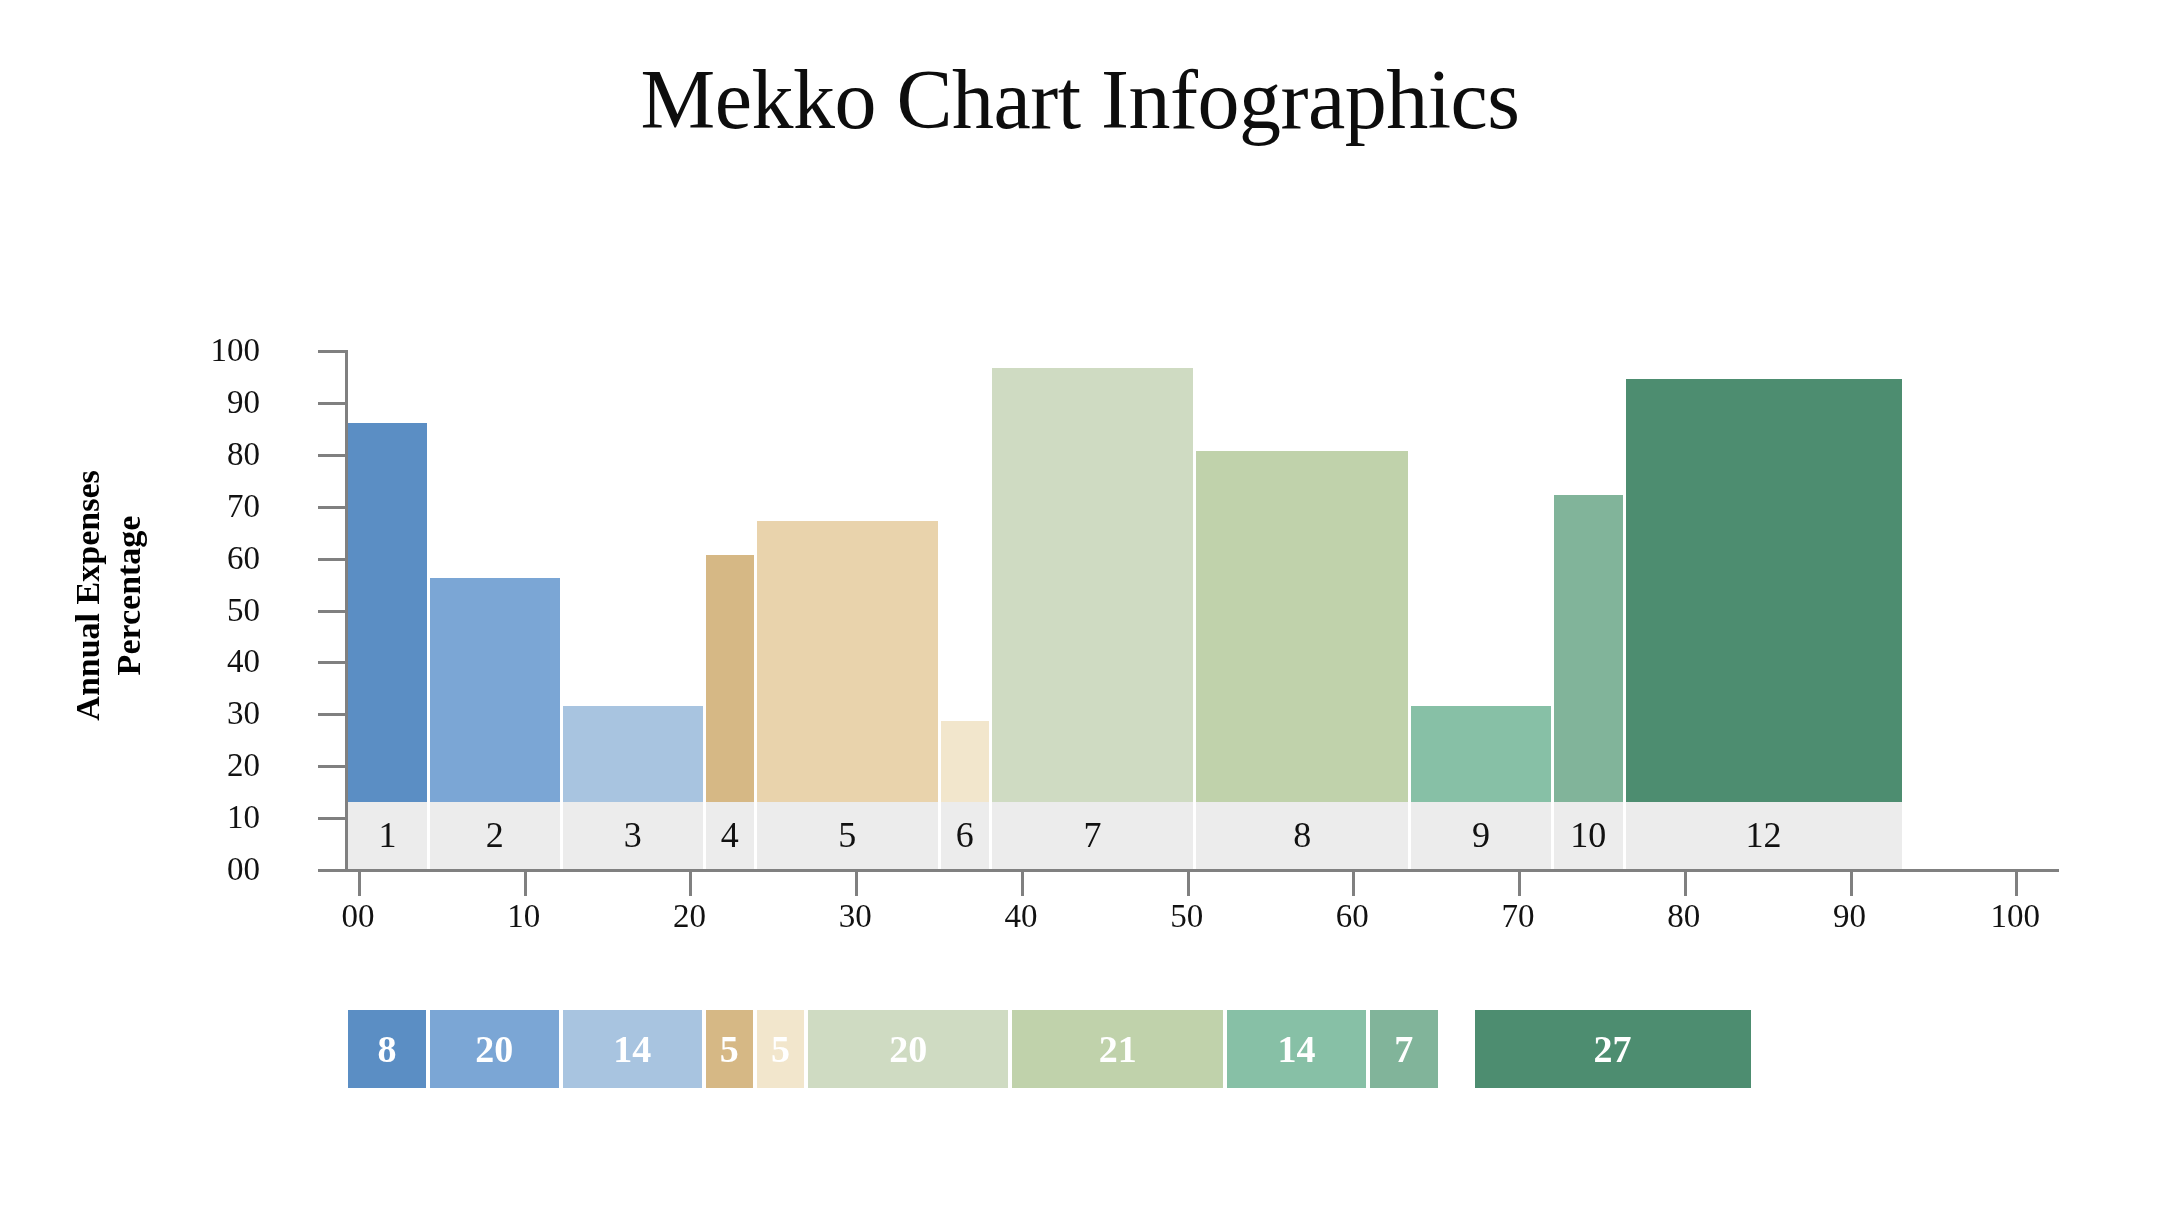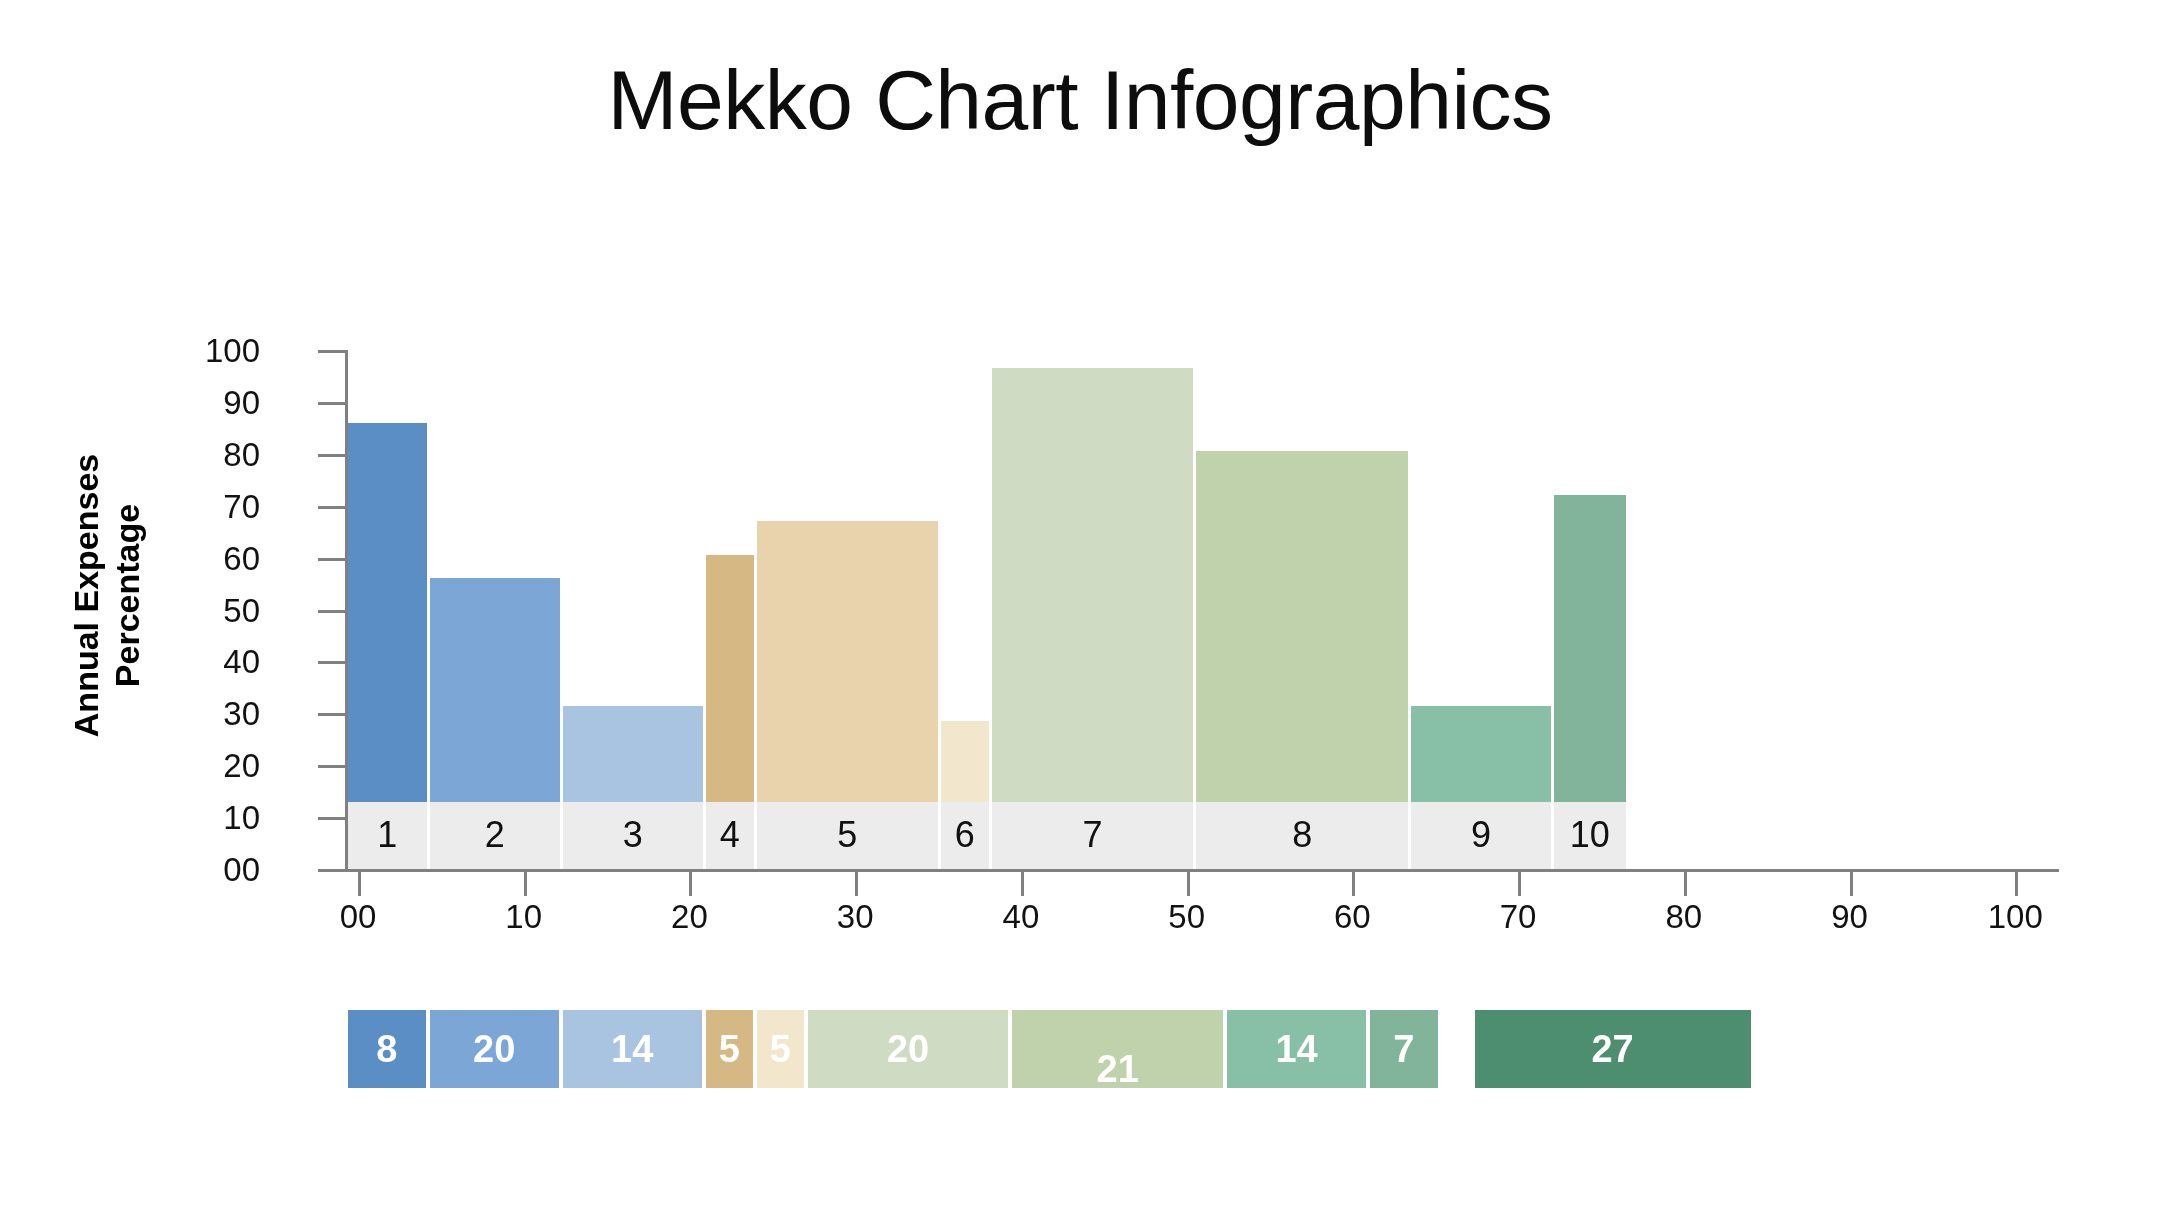--- a/index.html
+++ b/index.html
@@ -7,20 +7,21 @@
     width: 2160px;
     height: 1215px;
     background: #ffffff;
     font-family: "Liberation Sans", sans-serif;
   }
   #root {
     position: relative;
     width: 2160px;
     height: 1215px;
     overflow: hidden;
+    font-family: Liberation Serif, serif;
   }
 
   
   #chart-title {
     position: absolute;
     top: 58px;
     left: 0;
     width: 2160px;
     text-align: center;
     font-size: 84px;
@@ -282,20 +283,26 @@
       <div class="bar-col" style="width: 8.38323%;">
         <div class="bar-rect" style="background: rgb(135, 192, 166); bottom: 67.47px; height: 96.015px;"></div>
         <div class="cat-band" style="height: 67.47px; background: rgb(236, 236, 236);">
           <span class="cat-band-label">9</span>
         </div>
       </div>
       <div class="bar-col" style="width: 4.19162%;">
         <div class="bar-rect" style="background: rgb(129, 180, 154); bottom: 67.47px; height: 306.21px;"></div>
         <div class="cat-band" style="height: 67.47px; background: rgb(236, 236, 236);">
           <span class="cat-band-label">10</span>
+        </div>
+      </div>
+      <div class="bar-col" style="width: 16.1677%;">
+        <div class="bar-rect" style="background: rgb(77, 141, 112); bottom: 67.47px; height: 422.985px;"></div>
+        <div class="cat-band" style="height: 67.47px; background: rgb(236, 236, 236);">
+          <span class="cat-band-label">12</span>
         </div>
       </div>
     </div>
 
   <div id="x-axis-spine"></div>
   <div id="x-ticks">
       <div class="x-tick-mark" style="left: 10px;"></div>
       <div class="x-tick-mark" style="left: 175.728px;"></div>
       <div class="x-tick-mark" style="left: 341.456px;"></div>
       <div class="x-tick-mark" style="left: 507.184px;"></div>
@@ -334,21 +341,21 @@
       </div>
       <div class="benefit-seg" style="width: 2.99401%; background: rgb(214, 184, 133);">
         <span class="benefit-val">5</span>
       </div>
       <div class="benefit-seg" style="width: 2.99401%; background: rgb(242, 230, 204);">
         <span class="benefit-val">5</span>
       </div>
       <div class="benefit-seg" style="width: 11.976%; background: rgb(207, 219, 194);">
         <span class="benefit-val">20</span>
       </div>
-      <div class="benefit-seg" style="width: 12.5749%; background: rgb(192, 210, 171); align-items: flex-end;">
+      <div class="benefit-seg" style="width: 12.5749%; background: rgb(192, 210, 171);">
         <span class="benefit-val">21</span>
       </div>
       <div class="benefit-seg" style="width: 8.38323%; background: rgb(135, 192, 166);">
         <span class="benefit-val">14</span>
       </div>
       <div class="benefit-seg" style="width: 4.19162%; background: rgb(129, 180, 154);">
         <span class="benefit-val">7</span>
       </div>
       <div class="benefit-seg" style="width: 16.1677%; background: rgb(77, 141, 112);">
         <span class="benefit-val">27</span>

